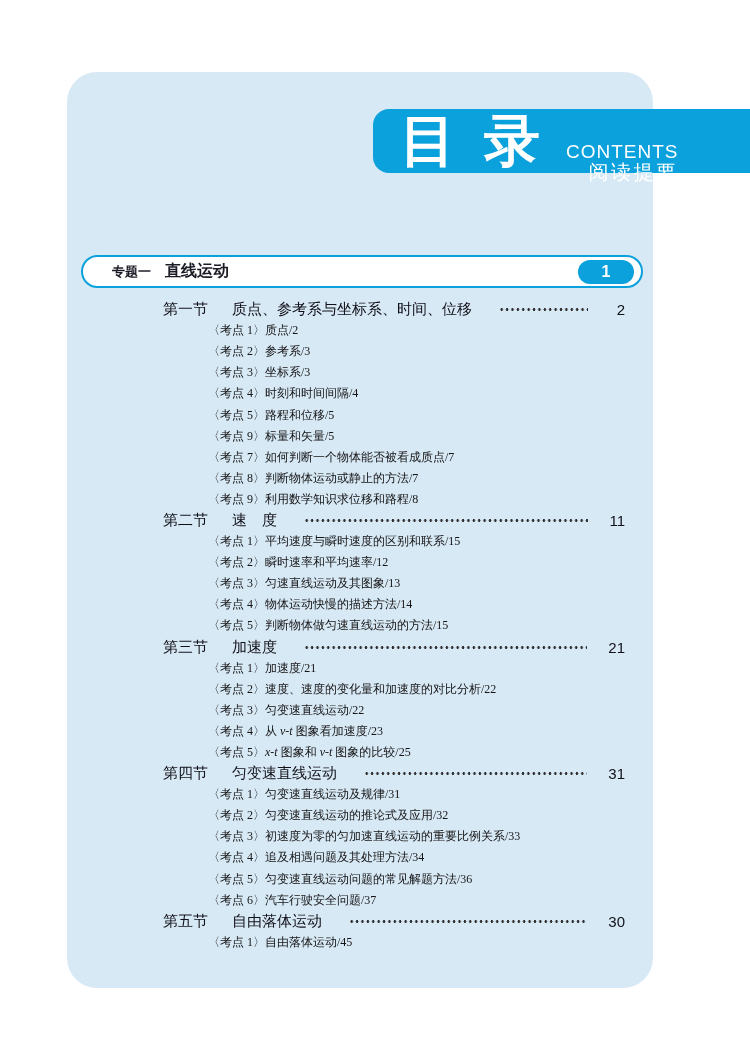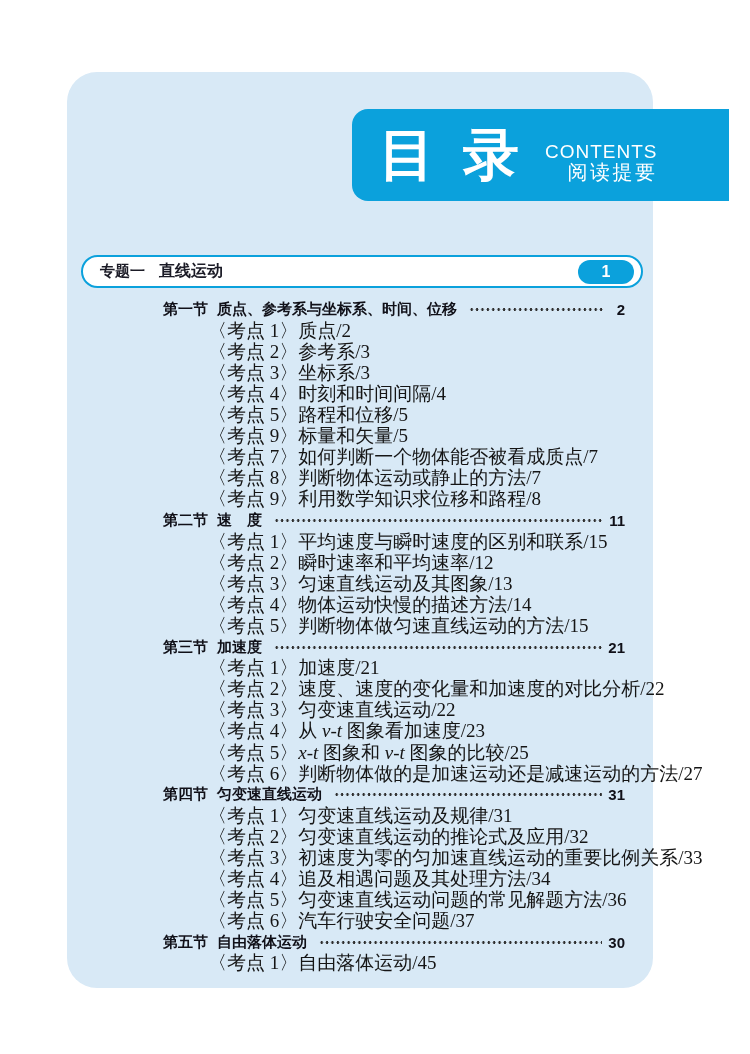--- a/index.html
+++ b/index.html
@@ -7,55 +7,55 @@
   body {
     position:relative; background:#ffffff; overflow:hidden;
     font-family:"Liberation Sans", sans-serif;
     --blue:#0ba1dc; --card:#d8e9f6; --dark:#1b1b26;
   }
   .card {
     position:absolute; left:67px; top:72px; width:586px; height:916px;
     background:var(--card); border-radius:30px; z-index:1;
   }
   .banner {
-    position:absolute; left:352px; top:109px; width:377px; height:92px;
+    position:absolute; left:373px; top:109px; width:377px; height:64px;
     background:var(--blue); border-radius:16px 0 0 16px; color:#fff; z-index:2;
   }
   .banner-title {
     position:absolute; left:27px; top:50%; transform:translateY(-50%);
     font-size:56px; font-weight:bold; letter-spacing:28px; line-height:1; white-space:nowrap;
   }
   .banner-sub { position:absolute; left:193px; top:34px; font-weight:normal; }
   .sub-en { font-size:19px; letter-spacing:1px; line-height:18px; }
   .sub-cn { font-size:20px; letter-spacing:2.5px; line-height:22px;text-align:right; }
   .pill {
     position:absolute; left:81px; top:255px; width:562px; height:33px;
     background:#ffffff; border:2px solid var(--blue); border-radius:17px;
     display:flex; align-items:center; z-index:3;
   }
-  .topic-label { font-size:15px; font-weight:bold; color:var(--dark); margin-left:17px; white-space:nowrap; }
+  .topic-label { font-size:13px; font-weight:bold; color:var(--dark); margin-left:29px; white-space:nowrap; }
   .topic-title { font-size:16px; font-weight:bold; color:var(--dark); margin-left:14px; white-space:nowrap; }
   .badge {
     margin-left:auto; margin-right:7px; width:56px; height:24px; border-radius:12px;
     background:var(--blue); color:#fff; font-size:16px; font-weight:bold;
     display:flex; align-items:center; justify-content:center;
   }
   .toc { position:absolute; left:163px; top:299px; width:462px; z-index:3; }
   .row { height:21.1px; display:flex; align-items:center; white-space:nowrap; }
-  .row.section { font-size:15px; font-weight:bold; color:#101018; }
+  .row.section { font-size:15px; font-weight:normal; color:#101018;gap:15px; }
   .slabel { flex:none; width:54px; }
   .stitle { flex:none; }
   .leader {
     flex:1; align-self:stretch; margin:0 6px 0 12px;
     background-image:radial-gradient(circle, #2e2e2e 1.15px, transparent 1.5px);
     background-size:5.4px 100%; background-repeat:repeat-x; background-position:left center;
   }
   .spage { flex:none; min-width:16px; text-align:right; }
   .row.item {
-    font-family:"Liberation Serif", serif; font-size:19px; font-weight:normal;
+    font-family:"Liberation Serif", serif; font-size:12px; font-weight:normal;
     color:#151515; padding-left:45px;
   }
   .itext i { font-style:italic; }
 </style>
 </head>
 <body style="--blue: #0ba1dc; --card: #d8e9f6; --dark: #1b1b26;">
 
 <div class="page">
   <div class="card"></div>
 
@@ -142,23 +142,20 @@
       </div>
       <div class="row item">
         <span class="itext">〈考点 3〉匀变速直线运动/22</span>
       </div>
       <div class="row item">
         <span class="itext">〈考点 4〉从 <i>v-t</i> 图象看加速度/23</span>
       </div>
       <div class="row item">
         <span class="itext">〈考点 5〉<i>x-t</i> 图象和 <i>v-t</i> 图象的比较/25</span>
       </div>
-      <div class="row item">
-        <span class="itext">〈考点 6〉判断物体做的是加速运动还是减速运动的方法/27</span>
-      </div>
       <div class="row section">
         <span class="slabel">第四节</span>
         <span class="stitle">匀变速直线运动</span>
         <span class="leader"></span>
         <span class="spage">31</span>
       </div>
       <div class="row item">
         <span class="itext">〈考点 1〉匀变速直线运动及规律/31</span>
       </div>
       <div class="row item">

